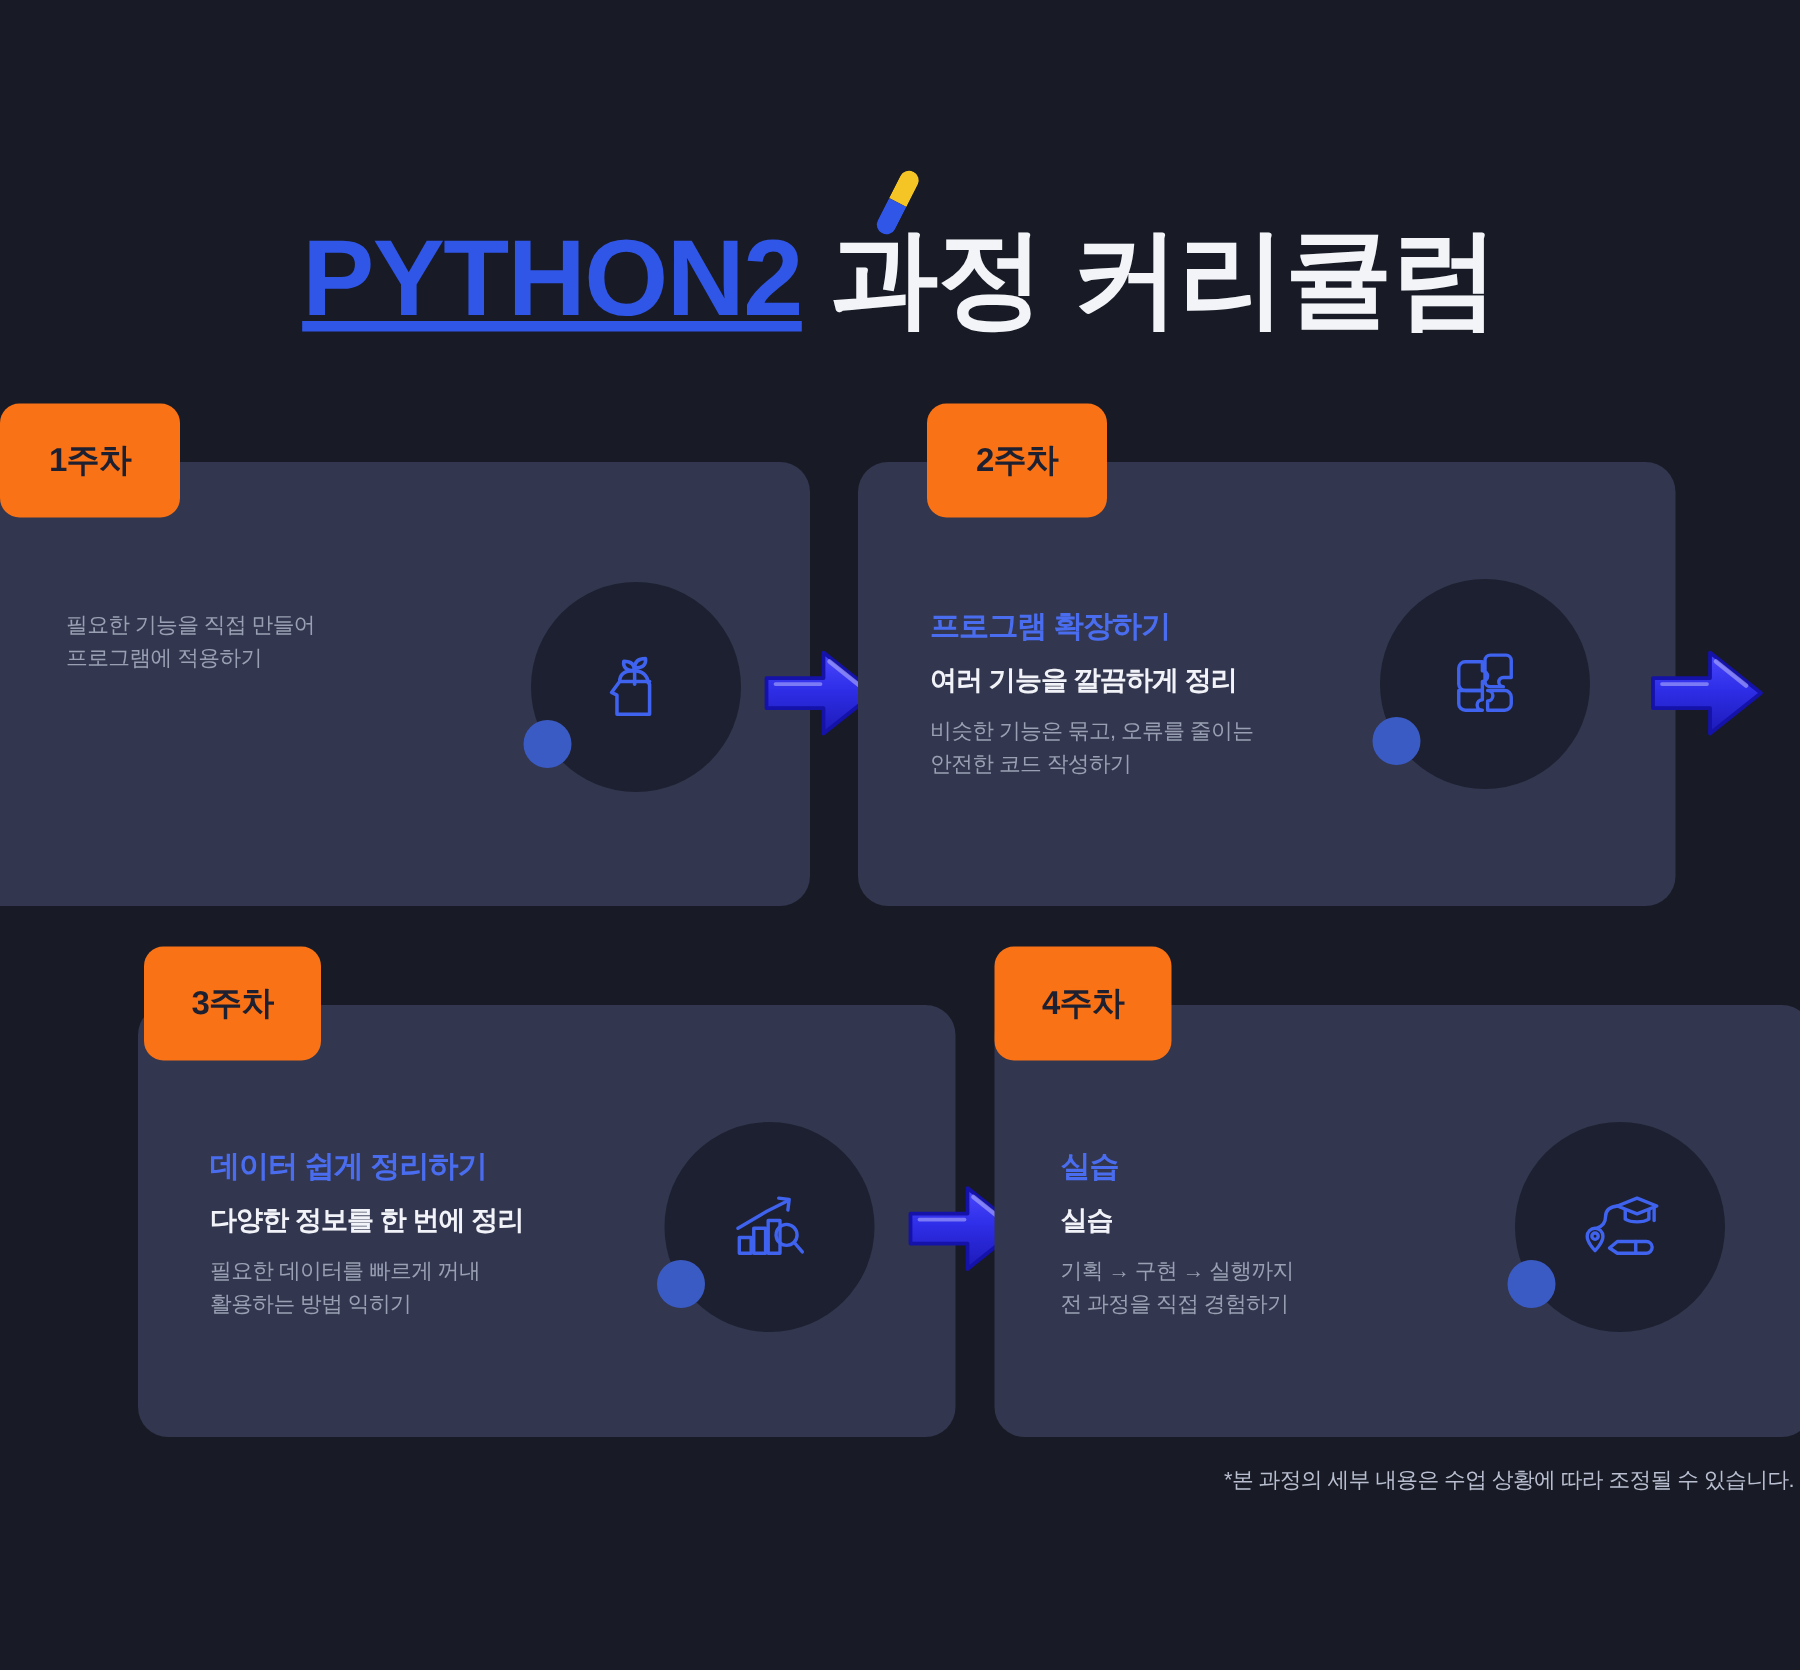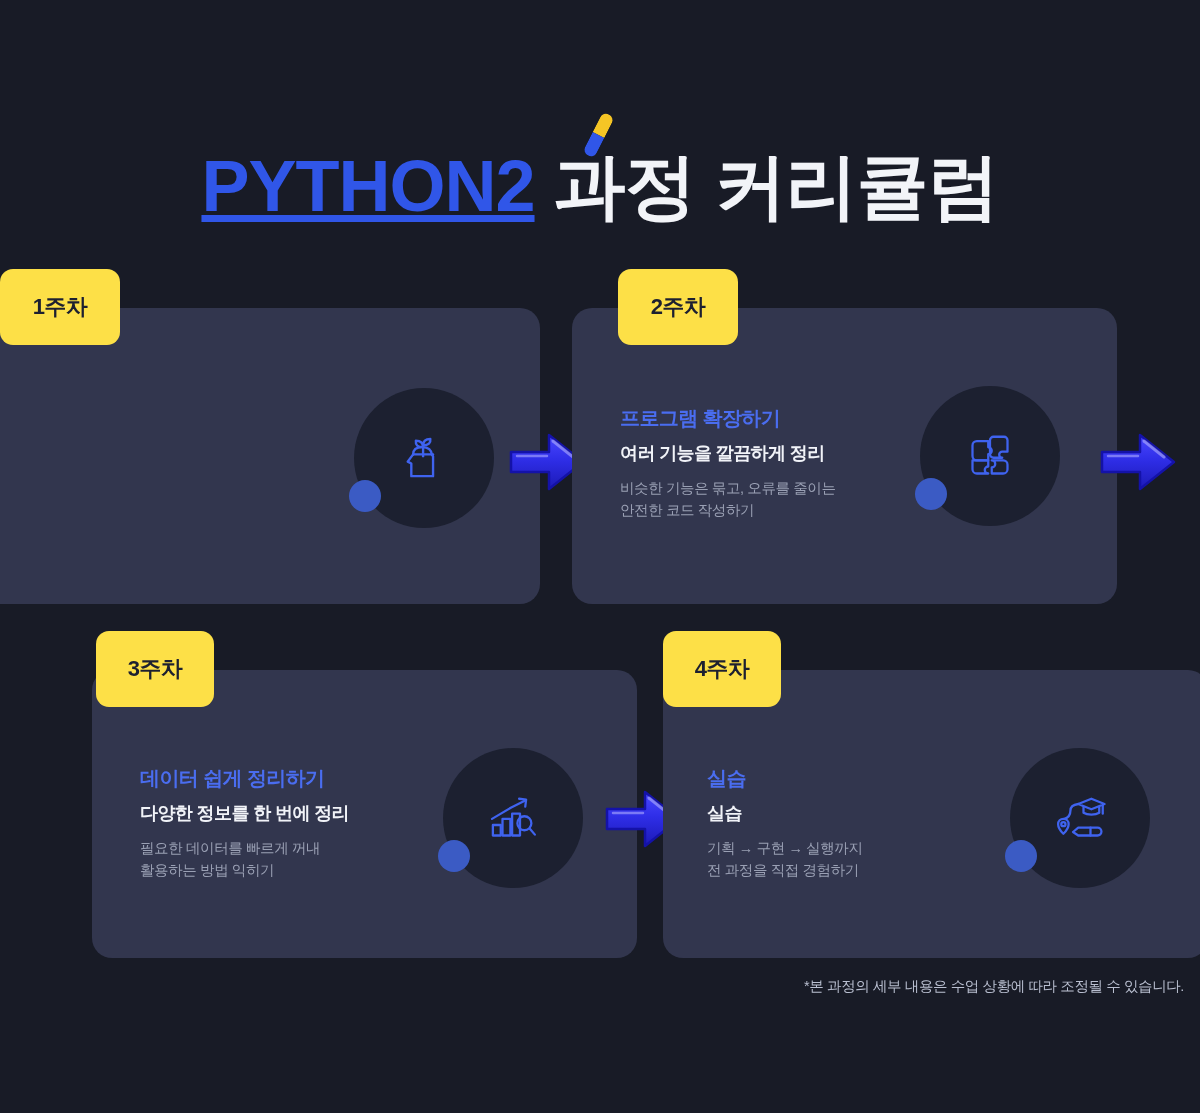--- a/index.html
+++ b/index.html
@@ -68,21 +68,21 @@
       radial-gradient(ellipse at 18% 52%, rgba(40,190,235,.50) 0%, rgba(40,150,235,.18) 42%, rgba(40,120,230,0) 70%),
       radial-gradient(ellipse at 60% 50%, rgba(30,90,220,.22) 0%, rgba(30,90,220,0) 68%);
     filter:blur(16px);
     z-index:-1;
     pointer-events:none;
   }
 
   .badge {
     position:absolute;
     top:-39px;
-    background:#fde047;
+    background:#f97316;
     color:#1d2030;
     font-size:22px;
     font-weight:bold;
     border-radius:13px;
     display:flex;
     align-items:center;
     justify-content:center;
     letter-spacing:-.5px;
   }
 
@@ -137,21 +137,21 @@
     width:82px; height:74px;
   }
   .arrow svg { display:block; width:100%; height:100%; }
 
   
   .footnote {
     position:absolute;
     right:0px; top:977px;
     width:1185px;
     text-align:right;
-    padding-right:16px;
+    padding-right:4px;
     font-size:14.5px;
     color:#b9bfd0;
     letter-spacing:-.4px;
   }
 </style>
 </head>
 <body>
 
 <div class="stage">
 
@@ -164,20 +164,22 @@
     <span class="title-main">
       <span class="title-accent">PYTHON2</span><span class="title-rest"> 과정 커리큘럼</span>
     </span>
   </div>
 
   <div class="card glow" style="left:-28px; top:308px; width:568px; height:296px;">
     <div class="card-inner">
       <div class="badge" style="left:28px; width:120px; height:76px;">1주차</div>
 
       <div class="card-text" style="left:72px; top:98px; width:300px;">
+        <div class="c-sub">필요한 기능을 직접 만들어
+프로그램에 적용하기</div>
       </div>
 
       <div class="icon-circle" style="left:382px; top:80px;">
         <div class="icon-dot"></div>
         <svg width="58" height="58" viewBox="0 0 64 64" fill="none" stroke="#3f63ef" stroke-width="2.6" stroke-linecap="round" stroke-linejoin="round">
           <path d="M20 28 L14 36 L18 38 L18 52 L42 52 L42 30"></path>
           <path d="M20 28 Q20 20 30 20 Q40 20 41 29"></path>
           <line x1="31" y1="30" x2="31" y2="16"></line>
           <path d="M31 20 Q22 20 23 13 Q31 13 31 20Z"></path>
           <path d="M31 18 Q40 18 39 11 Q31 11 31 18Z"></path>

